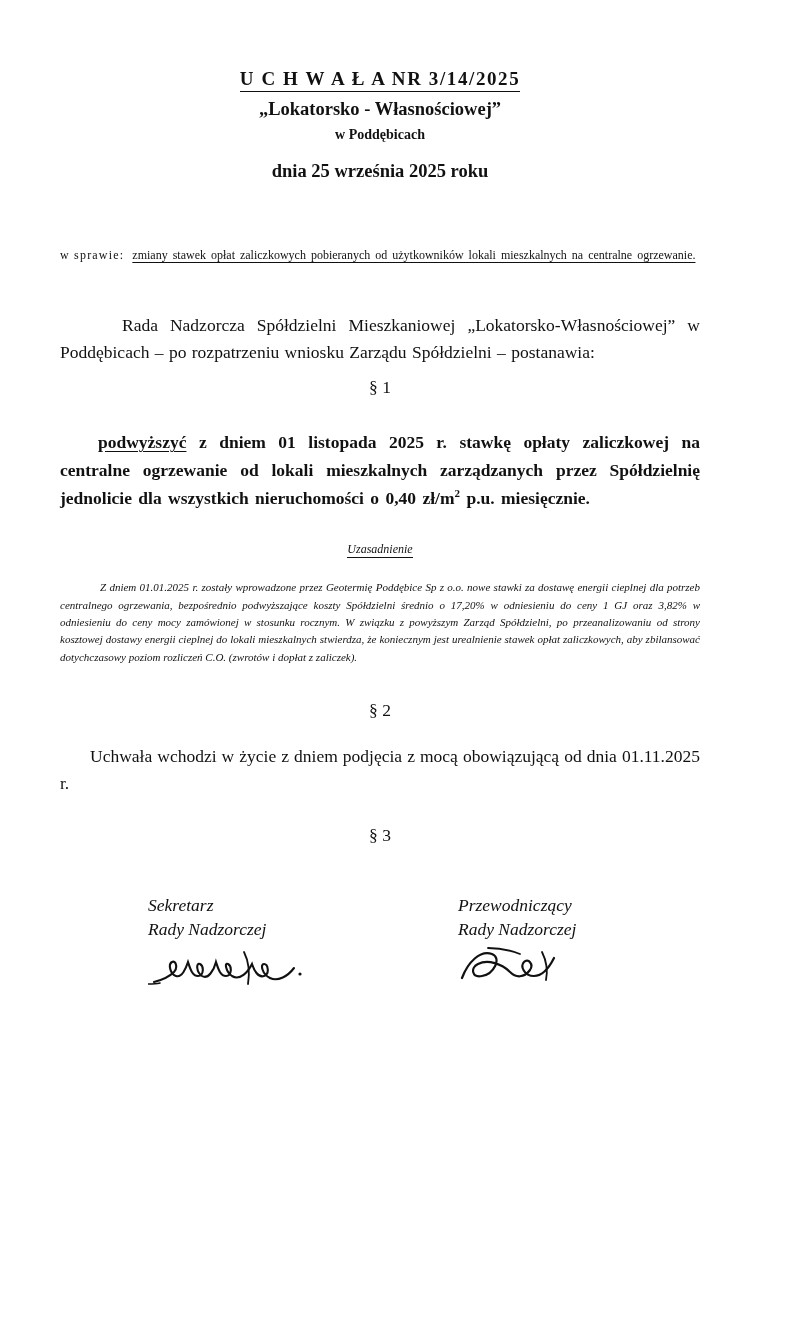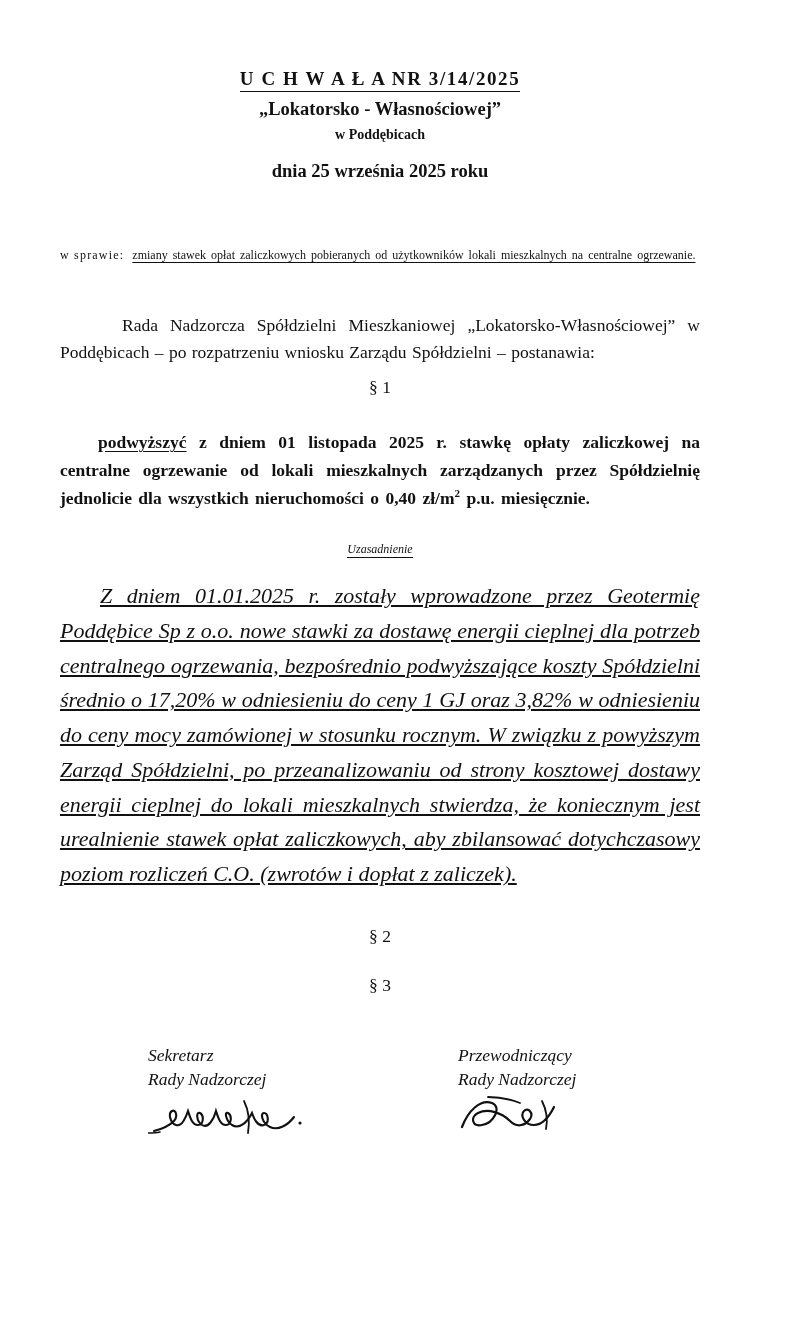--- a/index.html
+++ b/index.html
@@ -129,26 +129,25 @@
     margin-top: 30px;
     font-size: 12px;
     font-style: italic;
   }
   .justification-title span {
     border-bottom: 1.2px solid #111;
     padding-bottom: 1px;
   }
   .para-italic {
     margin-top: 22px;
-    font-size: 22px;
+    font-size: 11px;
     font-style: italic;
     line-height: 1.58;
     text-align: justify;
     text-indent: 40px;
-    text-decoration: underline;
   }
 
   .section-mark2 {
     text-align: center;
     font-size: 17.5px;
     margin-top: 34px;
   }
   .para-plain {
     margin-top: 22px;
     font-size: 17.5px;
@@ -219,20 +218,21 @@
       <span class="u">podwyższyć</span><span> z dniem 01 listopada 2025 r. stawkę opłaty zaliczkowej na centralne ogrzewanie od lokali mieszkalnych zarządzanych przez Spółdzielnię jednolicie dla wszystkich nieruchomości o 0,40 zł/m</span><sup>2</sup><span> p.u. miesięcznie.</span>
     </div>
 
     <div class="justification-title">
       <span>Uzasadnienie</span>
     </div>
 
     <div class="para-italic">Z dniem 01.01.2025 r. zostały wprowadzone przez Geotermię Poddębice Sp z o.o. nowe stawki za dostawę energii cieplnej dla potrzeb centralnego ogrzewania, bezpośrednio podwyższające koszty Spółdzielni średnio o 17,20%  w odniesieniu do ceny 1 GJ oraz 3,82% w odniesieniu do ceny mocy zamówionej w stosunku rocznym. W związku z powyższym Zarząd Spółdzielni, po przeanalizowaniu od strony kosztowej dostawy energii cieplnej do lokali mieszkalnych stwierdza, że koniecznym jest urealnienie stawek opłat zaliczkowych, aby zbilansować dotychczasowy poziom rozliczeń C.O. (zwrotów i dopłat z zaliczek).</div>
 
     <div class="section-mark2">§ 2</div>
+    <div class="para-plain">Uchwała wchodzi w życie z dniem podjęcia z mocą obowiązującą od dnia 01.11.2025 r.</div>
 
     <div class="section-mark3">§ 3</div>
 
     <div class="signatures">
 
       <div class="sig-col sig-left">
         <div class="sig-role">Sekretarz</div>
         <div class="sig-role">Rady Nadzorczej</div>
         <div class="sig-gap">
           <svg class="scribble" viewBox="0 0 200 52">

